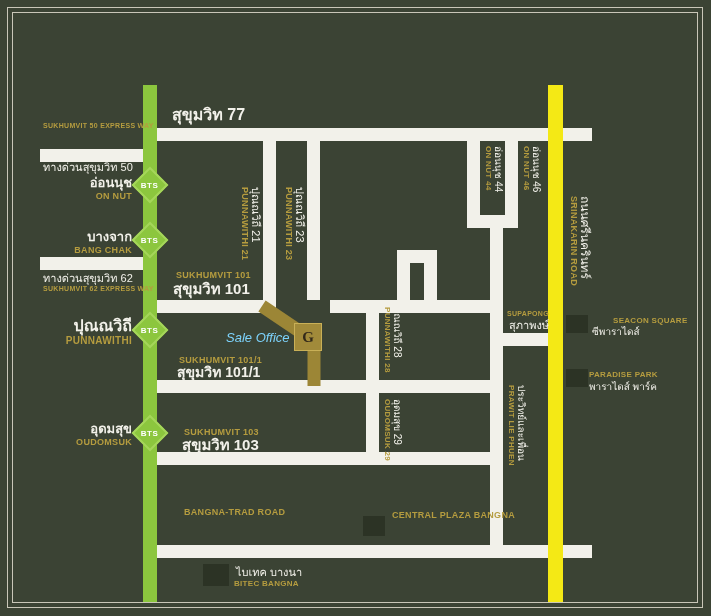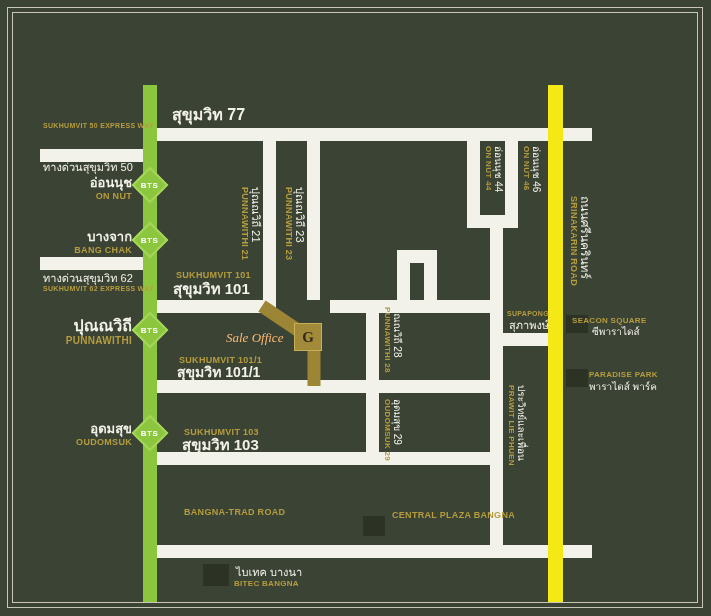--- a/index.html
+++ b/index.html
@@ -10,21 +10,21 @@
   .line-green{position:absolute;width:14px;background:#8cc63e;z-index:3;}
   .line-yellow{position:absolute;width:15px;background:#f4e915;z-index:3;}
   .tx{position:absolute;white-space:nowrap;z-index:5;line-height:1.15;}
   .w{color:#f2f1ea;}
   .g{color:#b59c3f;font-weight:bold;letter-spacing:.3px;}
   .vl{transform:rotate(90deg);transform-origin:0 0;white-space:nowrap;line-height:1;}
   .bts-diamond{position:absolute;width:22px;height:22px;background:#8cc63e;border:2px solid #a5d65a;transform:rotate(45deg);display:flex;align-items:center;justify-content:center;z-index:6;}
   .bts-text{transform:rotate(-45deg);font-weight:bold;font-size:8px;color:#ffffff;letter-spacing:.5px;}
   .block{position:absolute;background:#2c3325;z-index:4;}
   .logo{position:absolute;left:294px;top:323px;width:26px;height:26px;background:#a18a3a;border:1px solid #c9b057;display:flex;align-items:center;justify-content:center;z-index:4;font-family:"Liberation Serif","DejaVu Serif",serif;font-weight:bold;font-size:15px;color:#32291a;}
-  .sale{position:absolute;left:226px;top:330px;font-family:Liberation Serif, serif;font-style:italic;font-size:13px;color:#fdba74;z-index:5;white-space:nowrap;}
+  .sale{position:absolute;left:226px;top:330px;font-family:Liberation Sans, sans-serif;font-style:italic;font-size:13px;color:#7dd3fc;z-index:5;white-space:nowrap;}
 </style>
 </head>
 <body>
 
 <div class="map">
 
   <div class="frame" style="left:7px;top:7px;width:694px;height:599px;"></div>
   <div class="frame" style="left:12px;top:12px;width:684px;height:589px;border-width:1px;"></div>
 
   <div class="road-h" style="left:150px;top:128px;width:442px;"></div>
@@ -127,21 +127,21 @@
   <div class="tx vl g" style="left:515px;top:385px;font-size:8px;">PRAWIT LIE PHUEN</div>
   <div class="tx vl w" style="left:526px;top:385px;font-size:10px;">ประวิทย์และเพื่อน</div>
 
   <div class="tx vl g" style="left:578px;top:196px;font-size:9px;">SRINAKARIN ROAD</div>
   <div class="tx vl w" style="left:591px;top:196px;font-size:12px;">ถนนศรีนครินทร์</div>
 
   <div class="sale">Sale Office</div>
   <div class="logo">G</div>
 
   <div class="block" style="left:566px;top:315px;width:22px;height:18px;"></div>
-  <div class="tx g" style="left:572px;top:316px;font-size:8px;">SEACON SQUARE</div>
+  <div class="tx g" style="left:613px;top:316px;font-size:8px;">SEACON SQUARE</div>
   <div class="tx w" style="left:592px;top:326px;font-size:10px;">ซีพาราไดส์</div>
 
   <div class="block" style="left:566px;top:369px;width:22px;height:18px;"></div>
   <div class="tx g" style="left:589px;top:370px;font-size:8px;">PARADISE PARK</div>
   <div class="tx w" style="left:589px;top:381px;font-size:10px;">พาราไดส์ พาร์ค</div>
 
   <div class="block" style="left:363px;top:516px;width:22px;height:20px;"></div>
   <div class="tx g" style="left:392px;top:510px;font-size:9px;">CENTRAL PLAZA BANGNA</div>
 
   <div class="block" style="left:203px;top:564px;width:26px;height:22px;"></div>

